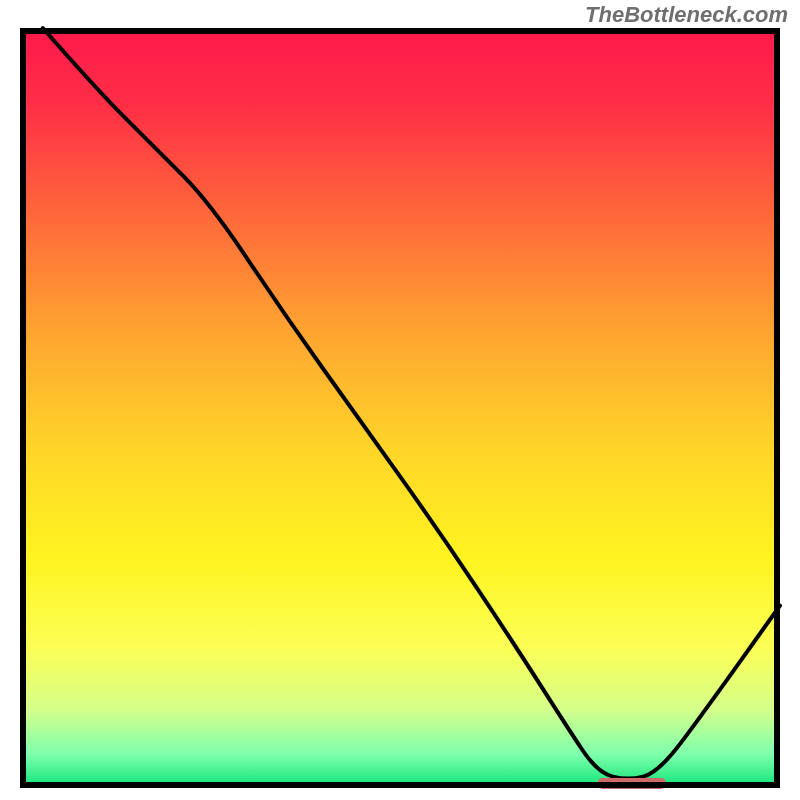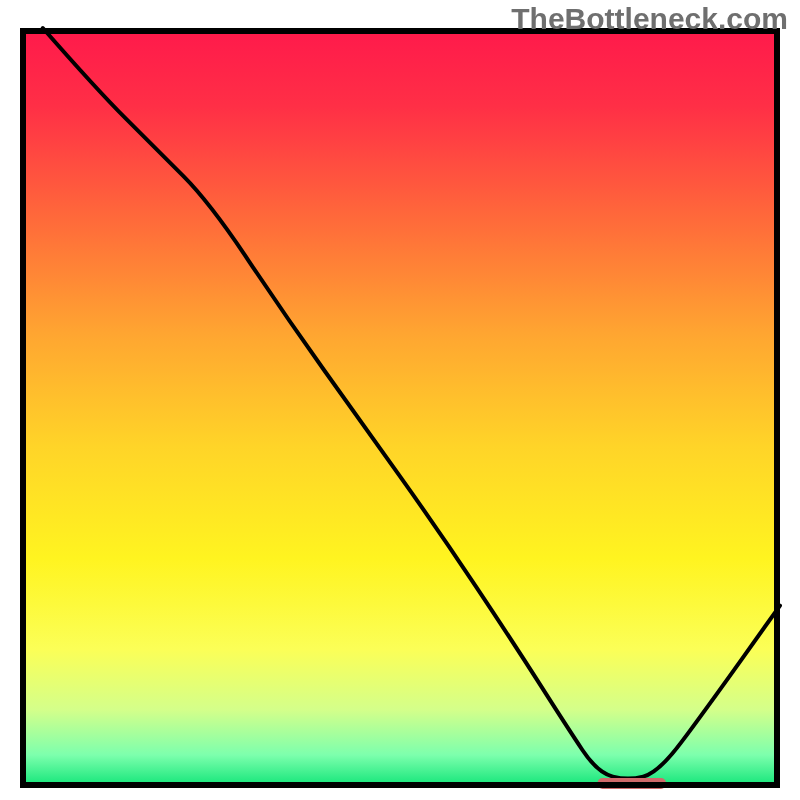--- a/index.html
+++ b/index.html
@@ -12,25 +12,26 @@
   }
   .container {
     position: relative;
     width: 800px;
     height: 800px;
   }
   .watermark {
     position: absolute;
     top: 2px;
     right: 12px;
-    font-size: 30px;
+    font-size: 22px;
     font-weight: 600;
     color: #6f6f6f;
     letter-spacing: 0px;
     z-index: 10;
+    font-style: italic;
   }
   svg {
     display: block;
   }
 </style>
 </head>
 <body>
 
 <div class="container">
   <div class="watermark">TheBottleneck.com</div>

